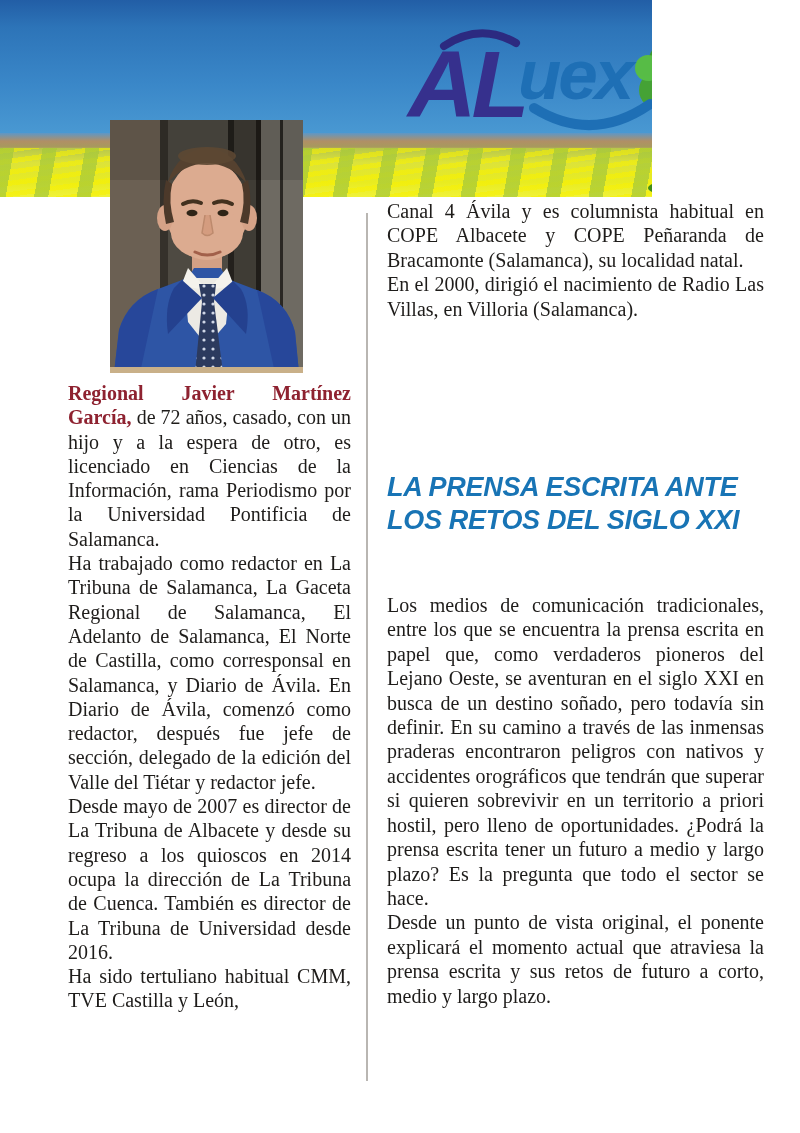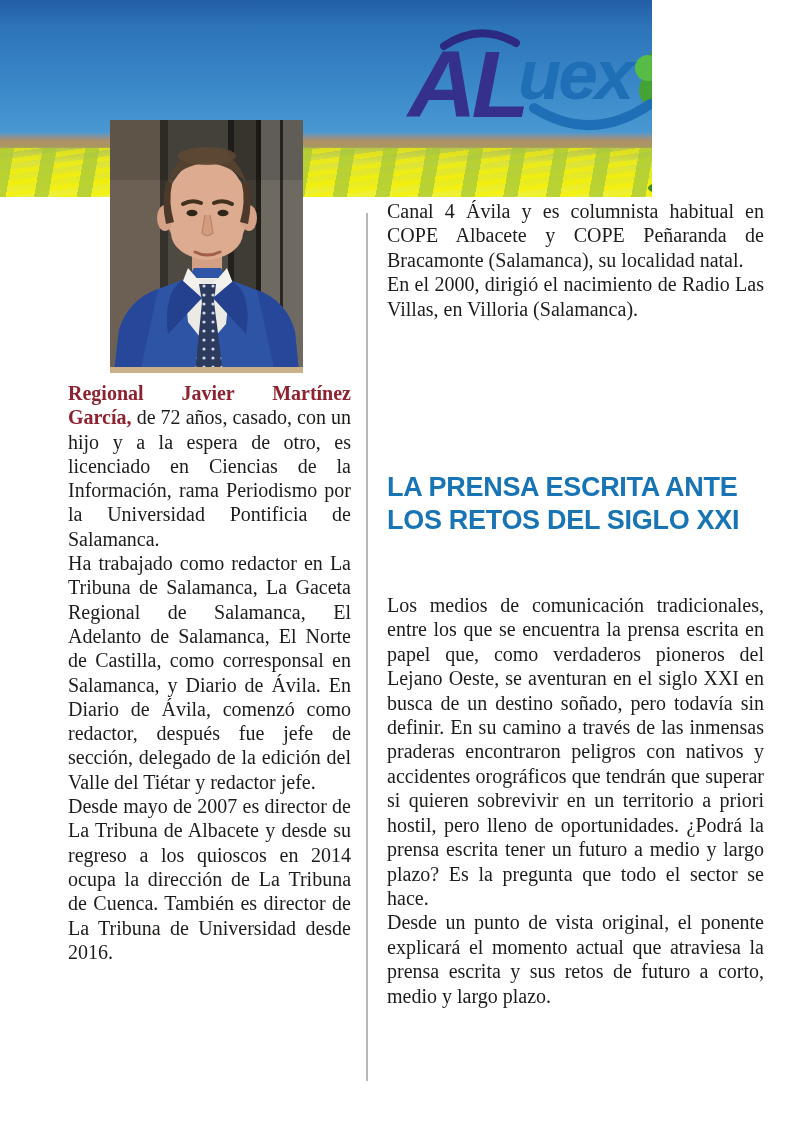--- a/index.html
+++ b/index.html
@@ -26,21 +26,21 @@
   
   .col{position:absolute;text-align:justify;hyphens:auto;-webkit-hyphens:auto;}
   .col p{margin:0;}
   .left-col{left:68px;top:381px;width:283px;font-size:20px;line-height:24.3px;}
   .right-col{left:387px;top:199px;width:377px;font-size:20px;line-height:24.4px;}
   .divider{position:absolute;left:366px;top:213px;width:2px;height:868px;background:#b9b6b2;}
   .i{}
   .red{color:#8e2230;font-weight:bold;}
 
   .heading{margin-top:150px;font-family:"Liberation Sans", sans-serif;font-weight:bold;
-           font-size:27px;line-height:33px;color:#1874b5;letter-spacing:-0.3px;text-align:left;}
+           font-size:27px;line-height:33px;color:#1874b5;letter-spacing:-0.3px;text-align:left;font-style:italic;}
   .rc-body{margin-top:56px;}
 </style>
 </head>
 <body>
 
 <div class="page">
 
   <div class="header">
     <div class="sky"></div>
     <div class="horizon"></div>
@@ -135,20 +135,21 @@
     <path d="M95 95 L92 113 Q97 118 103 113 L100 95" fill="#d49c7f" stroke="#bd8a6d" stroke-width="1.5"></path>
     <path d="M85 132 Q97 138 110 132" stroke="#a2604a" stroke-width="3" fill="none" stroke-linecap="round"></path>
 
     <rect x="0" y="247" width="193" height="6" fill="#c9b089"></rect>
   </svg>
 
   <div class="col left-col">
       <p><span class="red">Regional Javier Martínez García,</span><span> de 72 años, casado, con un hijo y a la espera de otro, es licenciado en Ciencias de la Información, rama Periodismo por la Universidad Pontificia de Salamanca.</span></p>
       <p><span>Ha trabajado como redactor en </span><span class="i">La Tribuna de Salamanca, La Gaceta Regional de Salamanca, El Adelanto de Salamanca, El Norte de Castilla,</span><span> como corresponsal en Salamanca, y </span><span class="i">Diario de Ávila.</span><span> En </span><span class="i">Diario de Ávila,</span><span> comenzó como redactor, después fue jefe de sección, delegado de la edición del Valle del Tiétar y redactor jefe.</span></p>
       <p><span>Desde mayo de 2007 es director de </span><span class="i">La Tribuna de Albacete</span><span> y desde su regreso a los quioscos en 2014 ocupa la dirección de </span><span class="i">La Tribuna de Cuenca.</span><span> También es director de </span><span class="i">La Tribuna de Universidad</span><span> desde 2016.</span></p>
+      <p><span>Ha sido tertuliano habitual CMM, TVE Castilla y León,</span></p>
     </div>
 
   <div class="divider"></div>
 
   <div class="col right-col">
     <div>
         <p><span>Canal 4 Ávila y es columnista habitual en COPE Albacete y COPE Peñaranda de Bracamonte (Salamanca), su localidad natal.</span></p>
         <p><span>En el 2000, dirigió el nacimiento de Radio Las Villas, en Villoria (Salamanca).</span></p>
       </div>
     <div class="heading">

